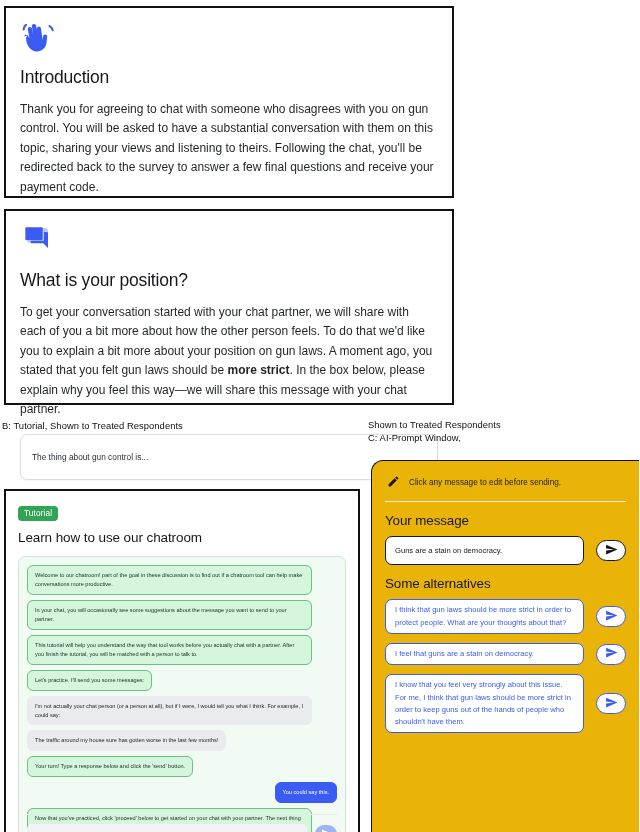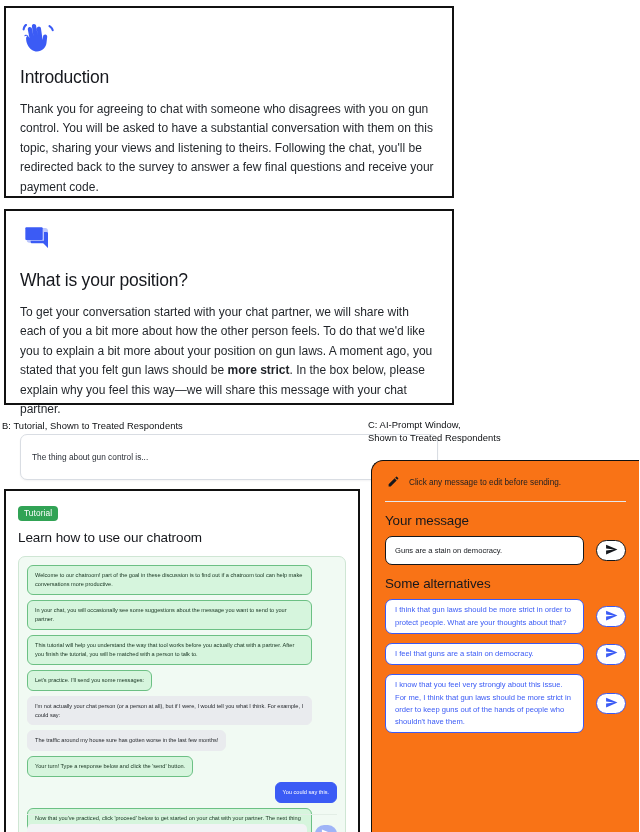--- a/index.html
+++ b/index.html
@@ -167,21 +167,21 @@
     border: none; cursor: pointer;
   }
 
   
   #panel-ai {
     left: 371px; top: 460px; width: 268px; height: 372px;
     border: 1.6px solid #111111;
     border-right: none;
     border-bottom: none;
     border-top-left-radius: 12px;
-    background: #f97316;
+    background: #eab308;
     padding: 10px 13px 0 13px;
     overflow: hidden;
     position: absolute;
   }
   .edit-hint {
     display: flex; align-items: center; gap: 9px;
     font-size: 8.2px; color: #1c1f24;
     padding: 4px 0 11px 2px;
     border-bottom: 1px solid #e6e8ec;
   }
@@ -259,22 +259,22 @@
     </div>
     <div class="card-title">What is your position?</div>
     <div class="card-body">
       <span>To get your conversation started with your chat partner, we will share with each of you a bit more about how the other person feels. To do that we'd like you to explain a bit more about your position on gun laws. A moment ago, you stated that you felt gun laws should be </span><b>more strict</b><span>. In the box below, please explain why you feel this way—we will share this message with your chat partner.</span>
     </div>
     <textarea class="textarea-box" placeholder="The thing about gun control is..." style=""></textarea>
   </div>
 
   <div class="fig-caption" id="caption-b">B: Tutorial, Shown to Treated Respondents</div>
   <div class="fig-caption" id="caption-c">
+    <div>Shown to Treated Respondents</div>
     <div>C: AI-Prompt Window,</div>
-    <div>Shown to Treated Respondents</div>
   </div>
 
   <div class="frame" id="panel-tutorial">
     <span class="badge">Tutorial</span>
     <div class="tutorial-title">Learn how to use our chatroom</div>
 
     <div class="chatroom">
       <div id="msg-list">
           <div class="msg-row">
             <div class="bubble green">Welcome to our chatroom! part of the goal in these discussion is to find out if a chatroom tool can help make conversations more productive.</div>

